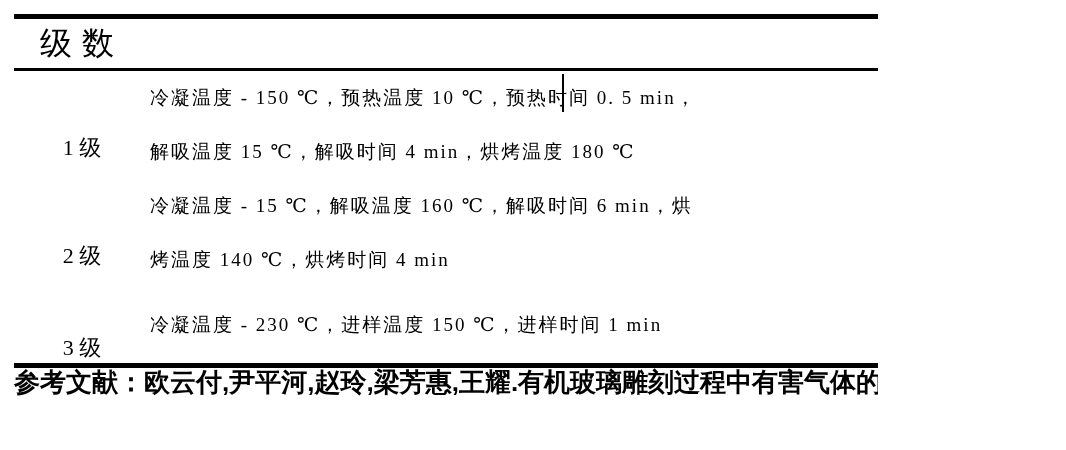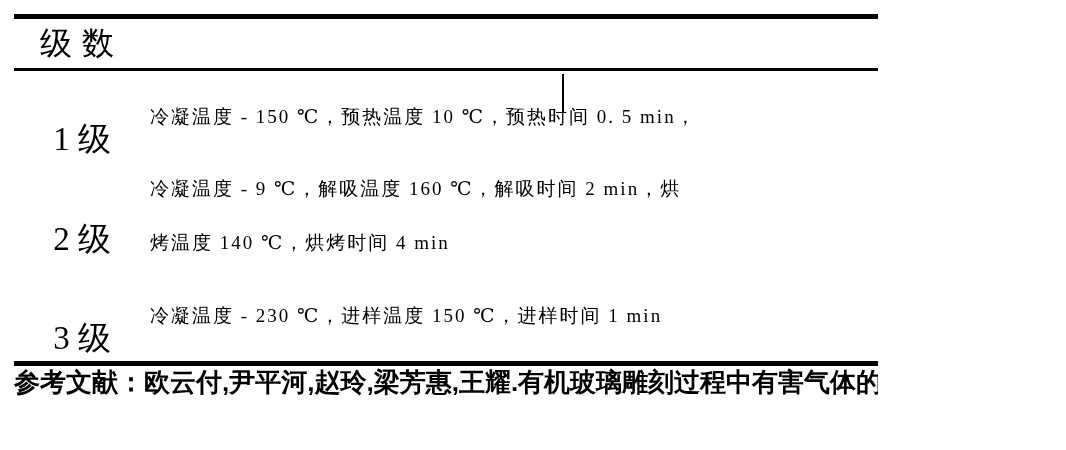--- a/index.html
+++ b/index.html
@@ -38,21 +38,21 @@
     text-align: center;
   }
   .trow {
     display: flex;
     align-items: center;
   }
   .level-cell {
     width: 136px;
     flex: 0 0 136px;
     text-align: center;
-    font-size: 33px;
+    font-size: 22px;
     margin-top: 46px;
   }
   .param-cell { flex: 1; }
   .pline {
     font-size: 19px;
     line-height: 54px;
     letter-spacing: 2px;
     white-space: nowrap;
   }
   .caret {
@@ -88,27 +88,28 @@
     <div class="thead">
       <div class="level-col">级数</div>
     </div>
 
     <div class="tbody">
 
       <div class="trow">
         <div class="level-cell">1 级</div>
         <div class="param-cell">
           <div class="pline">冷凝温度 - 150 ℃，预热温度 10 ℃，预热时间 0. 5 min，</div>
+          <div class="pline">解吸温度 15 ℃，解吸时间 4 min，烘烤温度 180 ℃</div>
         </div>
       </div>
 
       <div class="trow">
         <div class="level-cell">2 级</div>
         <div class="param-cell">
-          <div class="pline">冷凝温度 - 9 ℃，解吸温度 160 ℃，解吸时间 2 min，烘</div>
+          <div class="pline">冷凝温度 - 15 ℃，解吸温度 160 ℃，解吸时间 6 min，烘</div>
           <div class="pline">烤温度 140 ℃，烘烤时间 4 min</div>
         </div>
       </div>
 
       <div class="trow">
         <div class="level-cell">3 级</div>
         <div class="param-cell">
           <div class="pline">冷凝温度 - 230 ℃，进样温度 150 ℃，进样时间 1 min</div>
         </div>
       </div>

